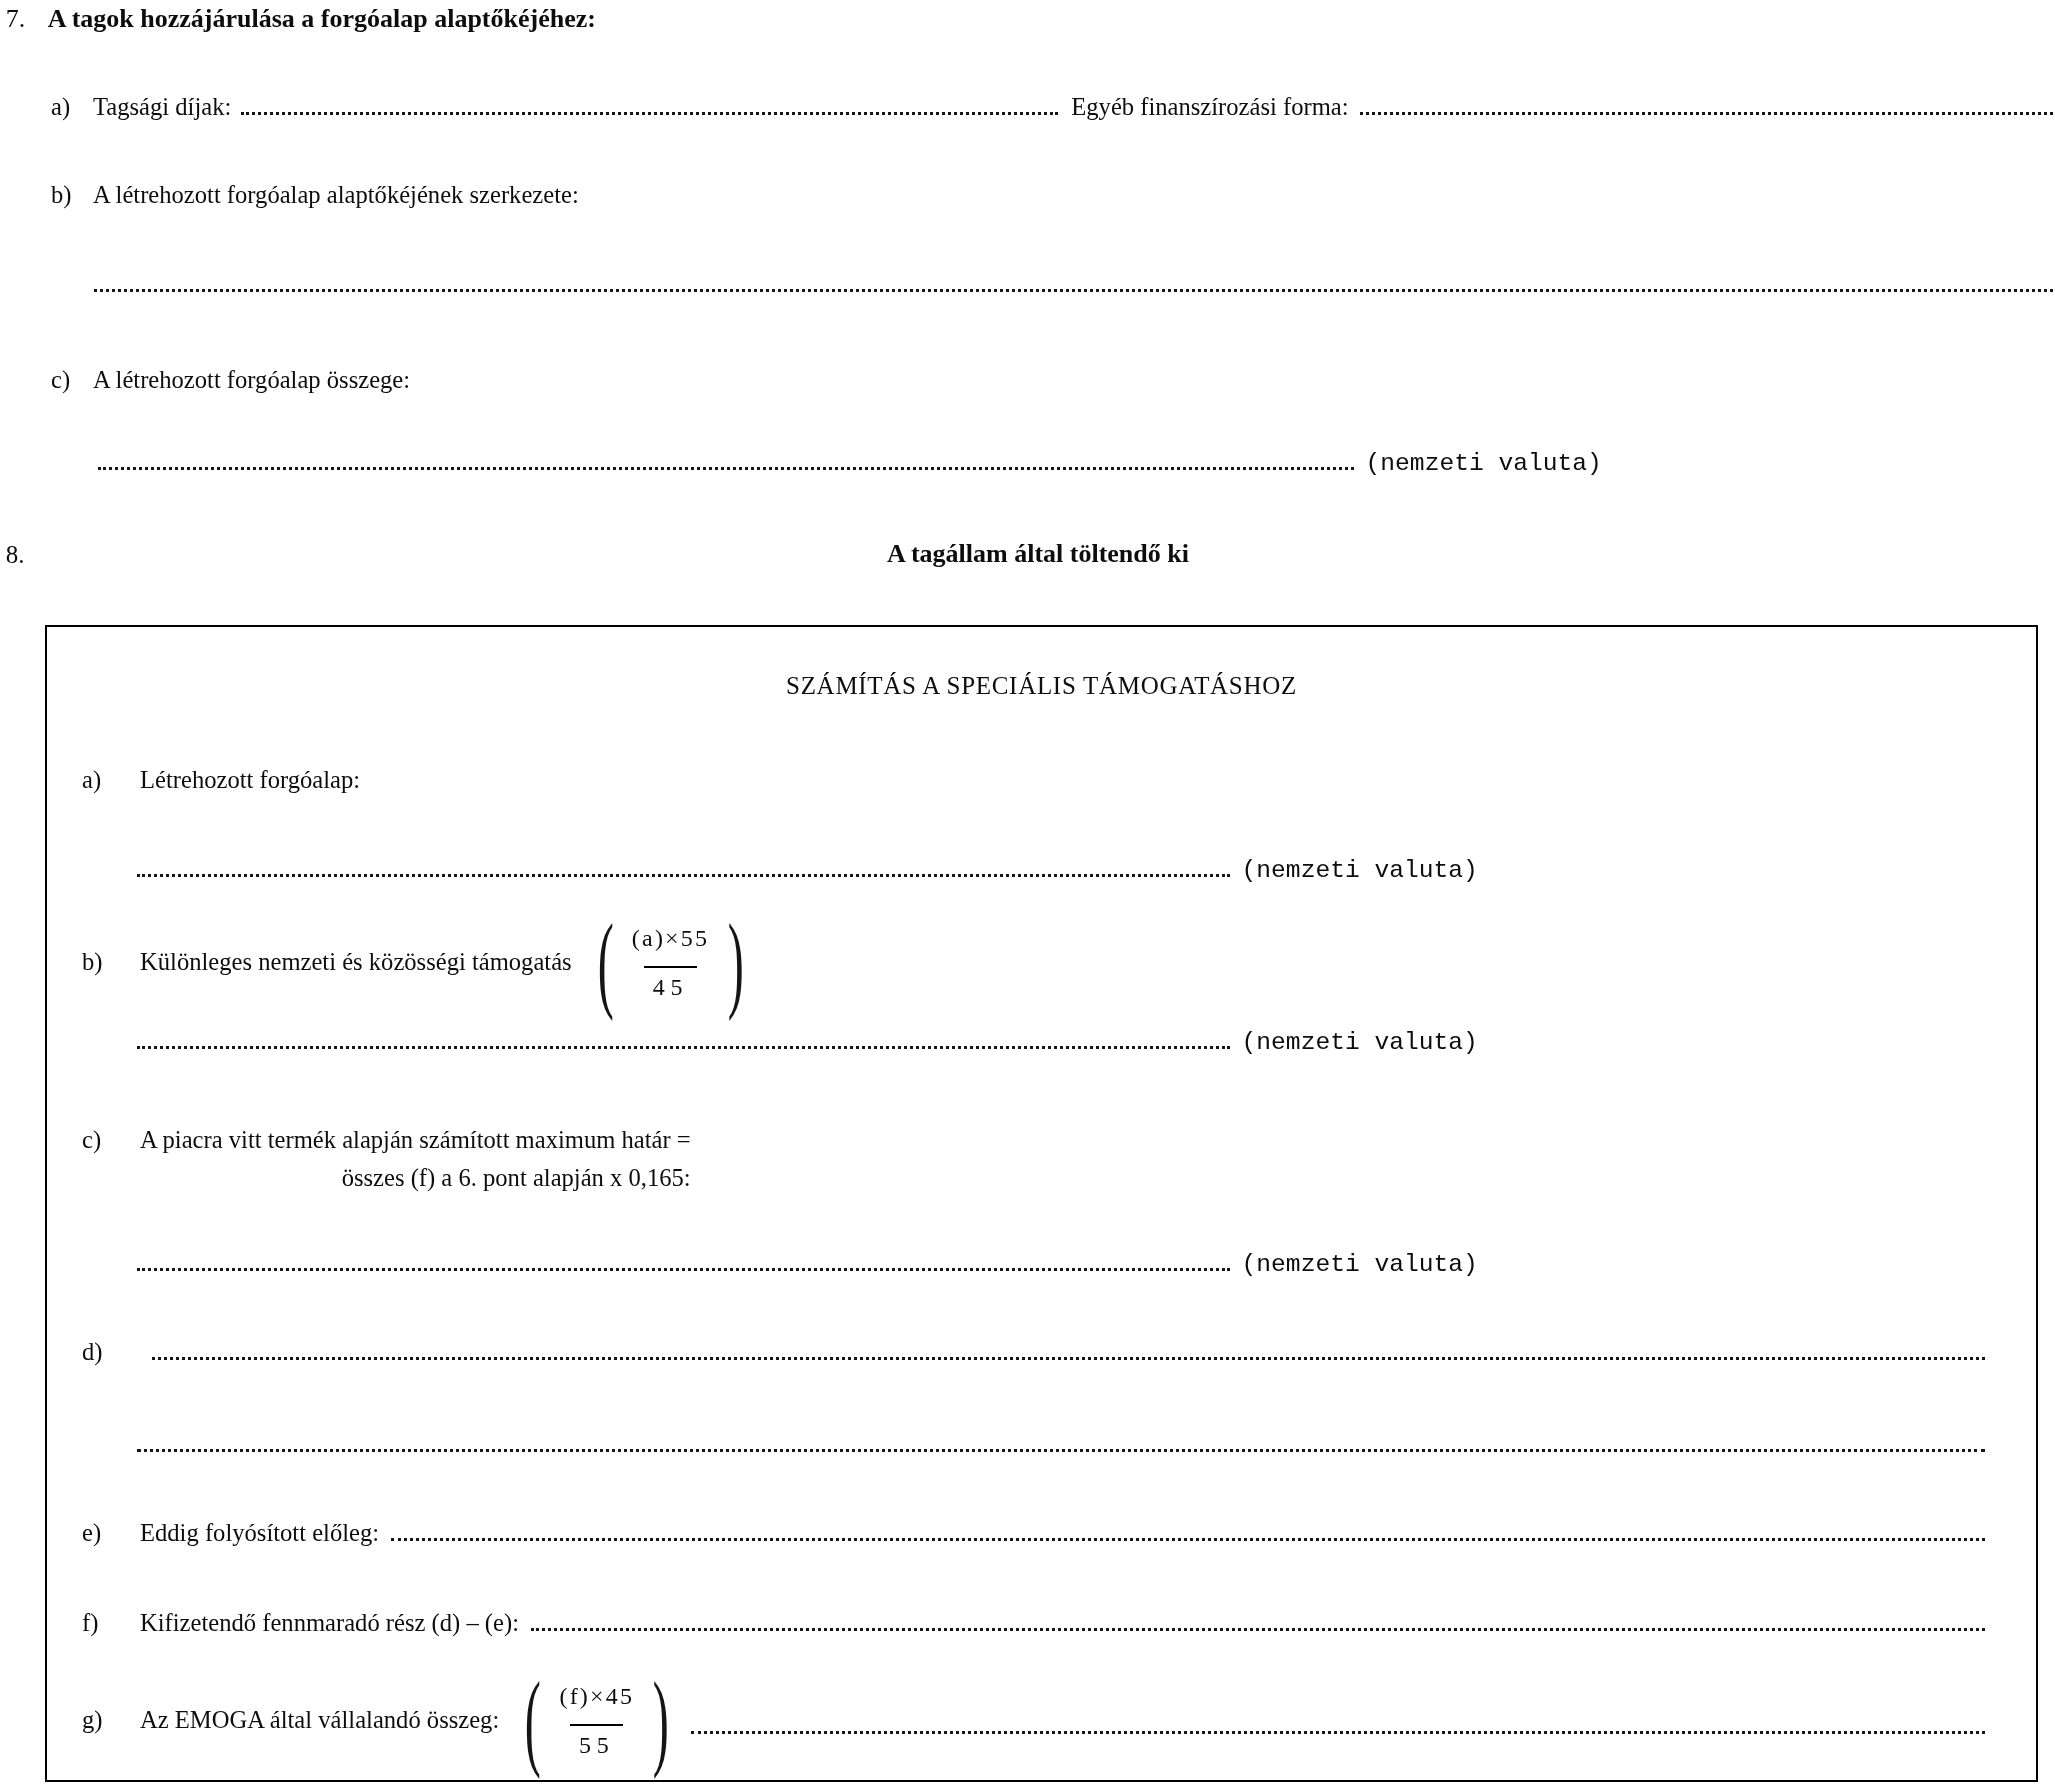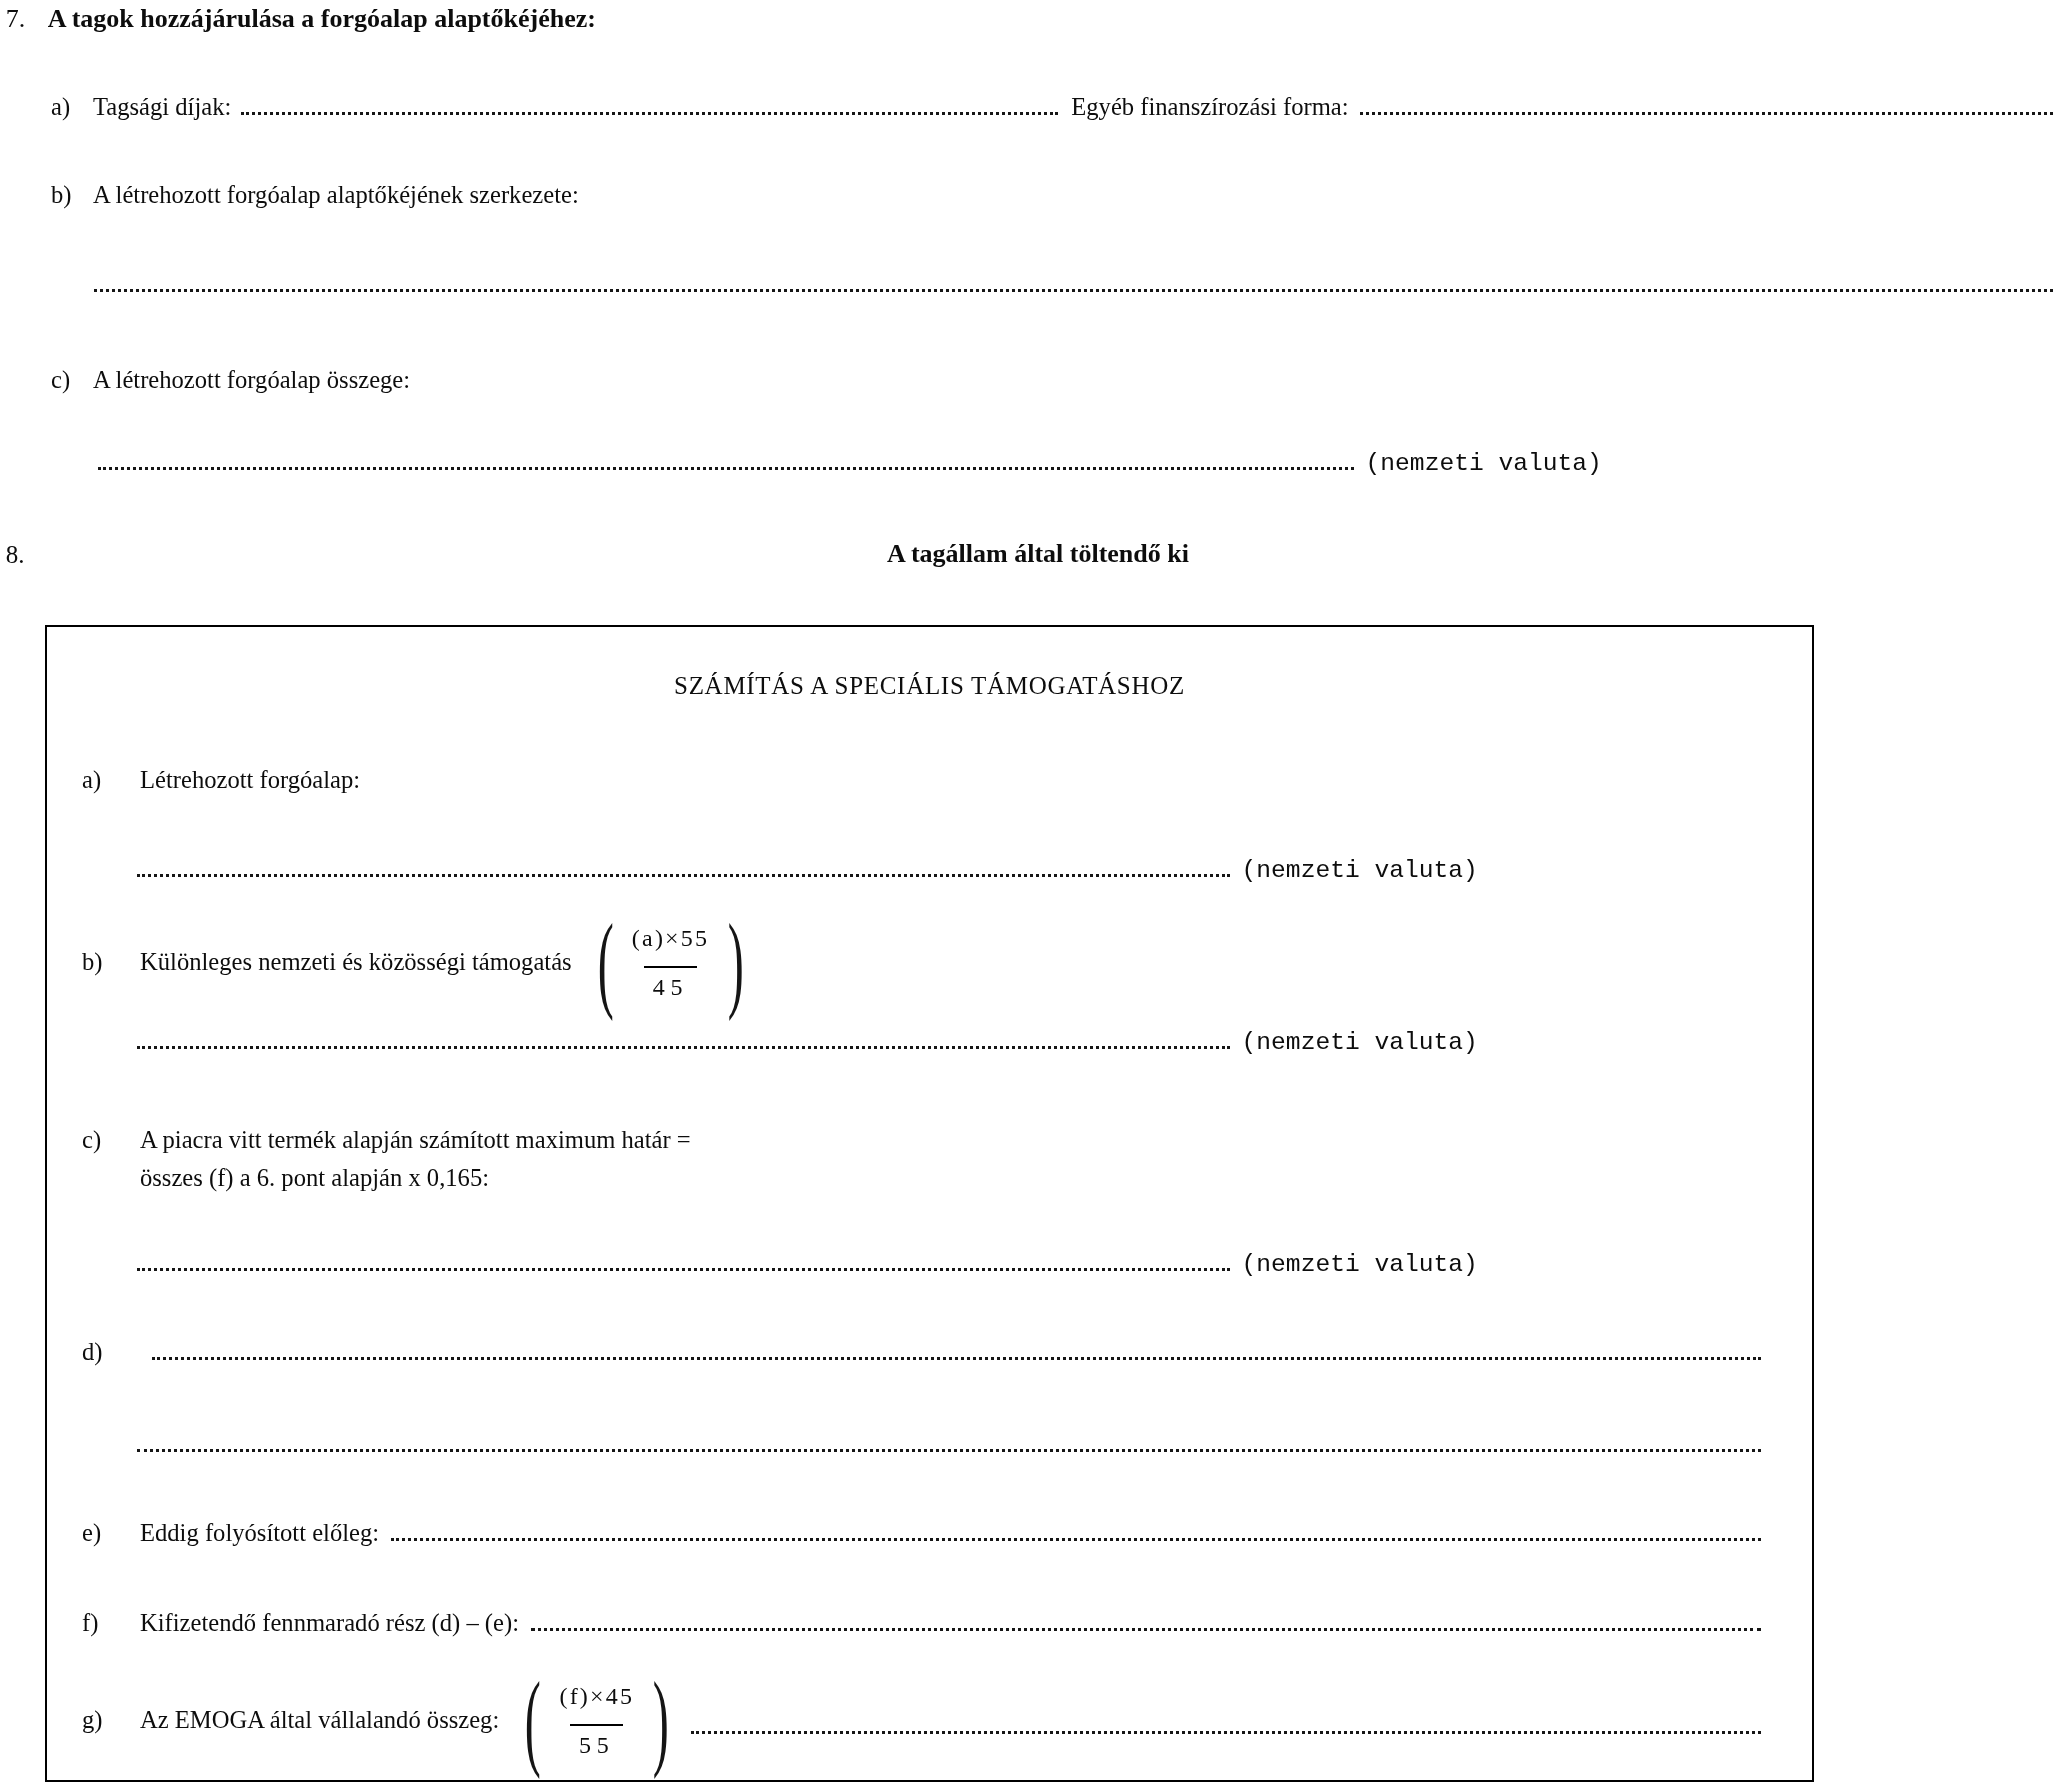--- a/index.html
+++ b/index.html
@@ -34,34 +34,34 @@
     border-bottom: 3.6px dotted #161616;
   }
   .bold { font-weight: 700; }
   .heading7 { font-size: 26px; }
   .sec8-title { font-size: 26px; margin-left: 20px; }
   .note { white-space: nowrap; font-family: Liberation Mono, monospace; }
 
   #calc-box {
     position: absolute;
     top: 625px; left: 45px;
-    width: 1769px; height: 1157px;
+    width: 1993px; height: 1157px;
     border: 2.9px solid #000000;
     background: #ffffff;
   }
   #calc-box .box-title {
     position: absolute;
     top: 45px; left: 0; right: 0;
     text-align: center;
     font-size: 25px;
     letter-spacing: 0.7px;
   }
   .itm { position: absolute; display: flex; align-items: baseline; white-space: nowrap; }
   .itm.center { align-items: center; }
-  .two-line { line-height: 1.55; white-space: normal; }
+  .two-line { line-height: 1.55; white-space: normal; text-align: right; }
   .two-line span { display: block; }
 
   .formula {
     display: inline-flex;
     align-items: center;
     margin: 0 5.8px 0 16px;
   }
   .paren {
     font-size: 107px;
     line-height: 0.85;

